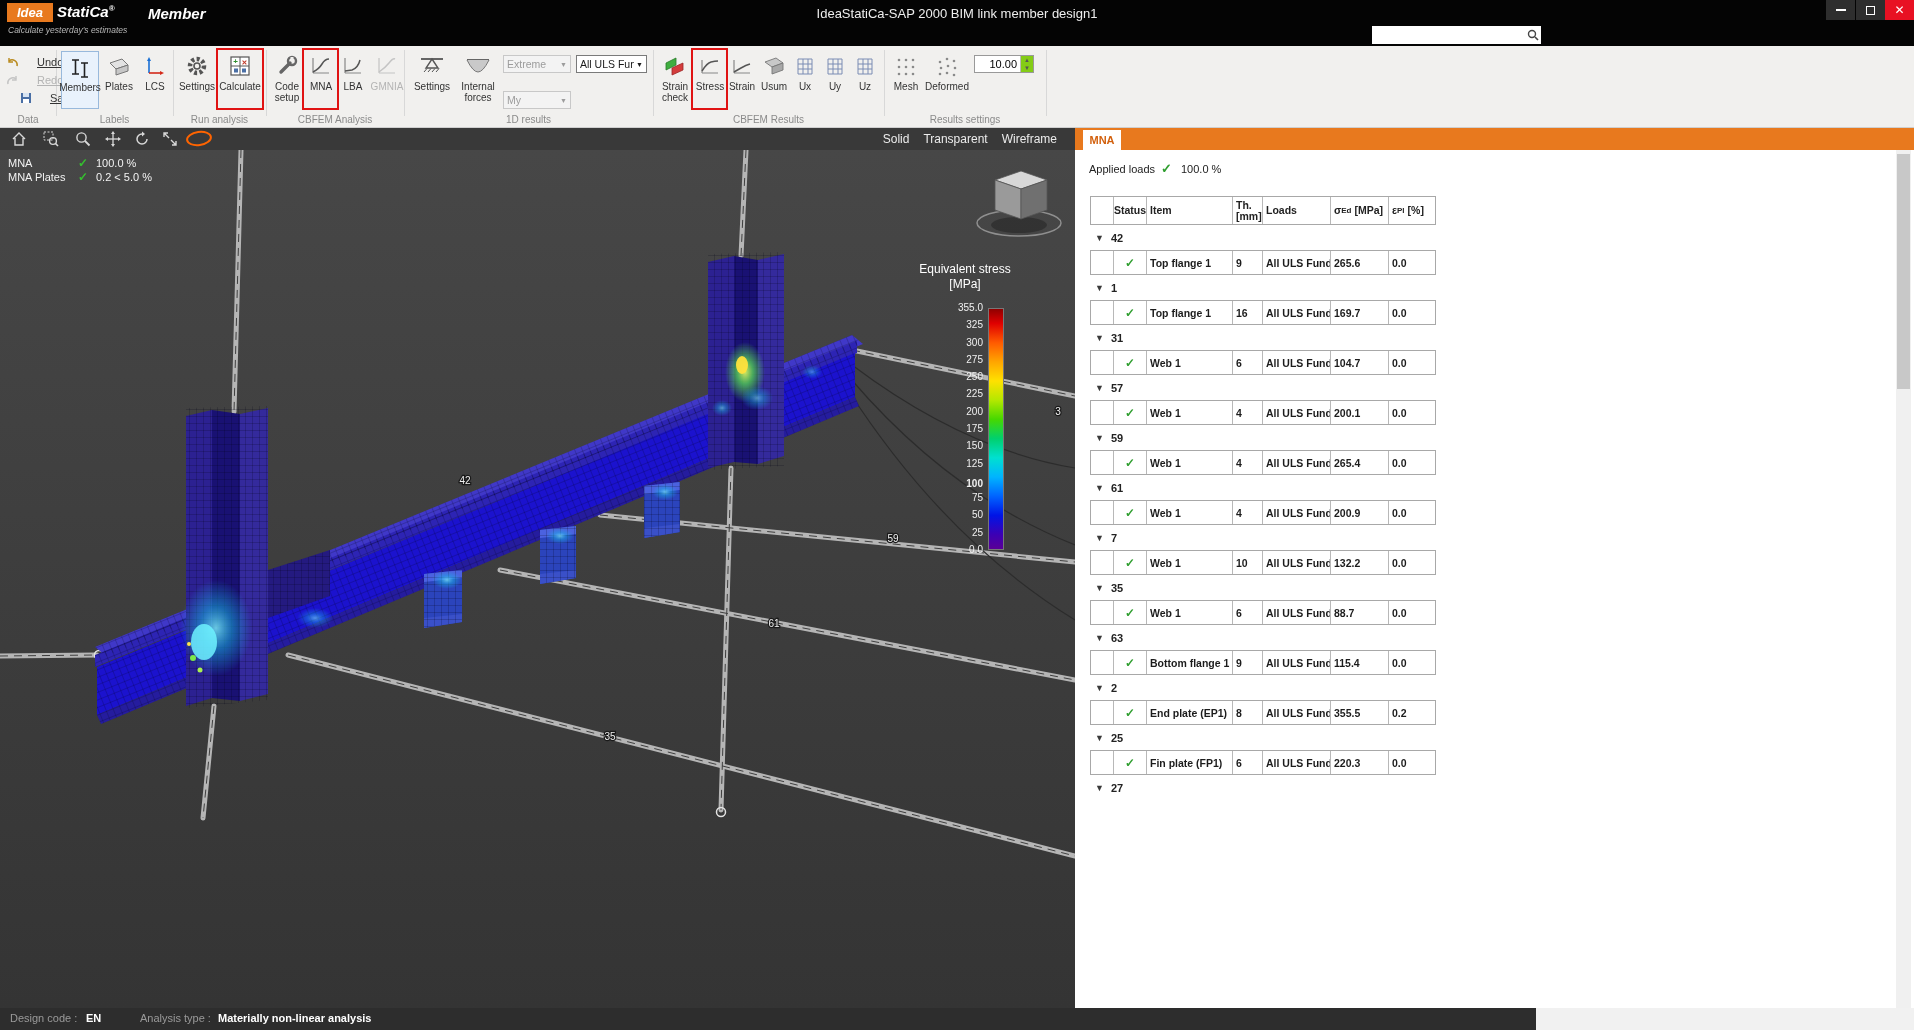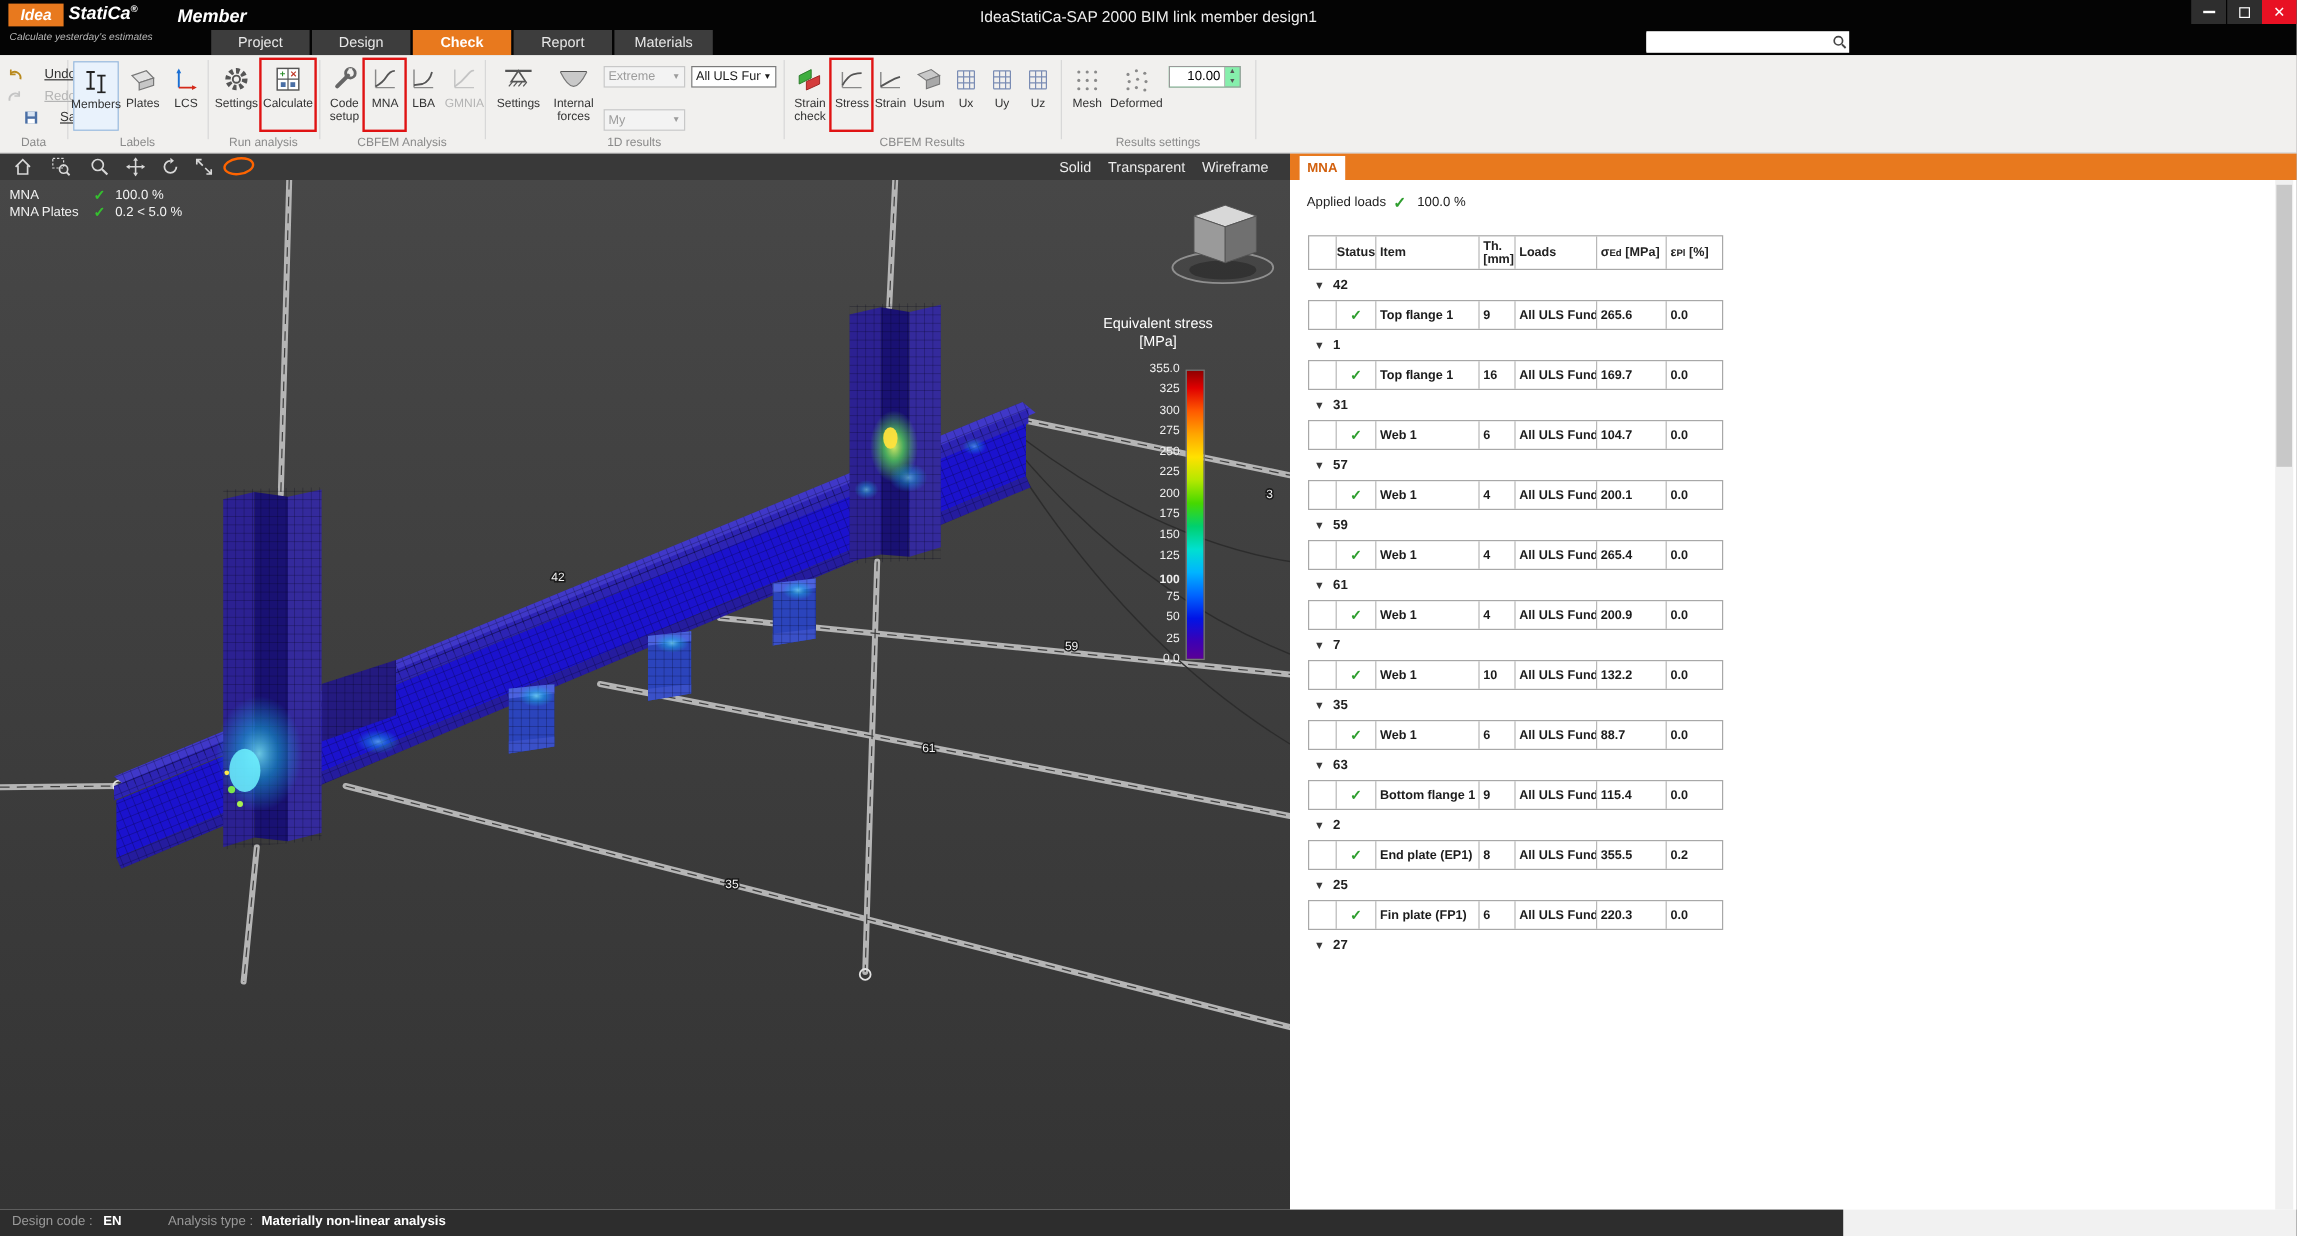--- a/index.html
+++ b/index.html
@@ -38,21 +38,21 @@
   .rbtn .ric { height:26px; margin:2px 0 2px; display:flex; align-items:center; justify-content:center; }
   .rbtn.sel { background:#e9f2fc; border:1px solid #98b9dc; }
   .rbtn.dis { color:#b4b4b4; }
   .smallbtn { position:absolute; display:flex; align-items:center; gap:18px; font-size:11px; color:#333; height:16px;text-decoration:underline; }
   .smallbtn.dis { color:#b4b4b4; }
   .dd { position:absolute; height:18px; border:1px solid #c8c8c8; background:#f3f3f3; color:#9c9c9c; font-size:10.5px;
         display:flex; align-items:center; padding:0 3px; }
   .dd.en { background:#fff; border:1px solid #7a7a7a; color:#1a1a1a; }
   .dd .ddtxt { flex:1; white-space:nowrap; overflow:hidden; }
   .dd .ddarr { font-size:7px; margin-left:2px; }
-  .spinner { position:absolute; height:18px; background:#86efac; border:1px solid #999; display:flex; }
+  .spinner { position:absolute; height:18px; background:#84cc16; border:1px solid #999; display:flex; }
   .spinner input { flex:1; border:none; outline:none; font-size:11px; text-align:right; padding:0 3px; width:40px; font-family:inherit; }
   .spinner .spincol { width:13px; border-left:1px solid #bbb; display:flex; flex-direction:column; }
   .spinner .spincol span { flex:1; font-size:6px; color:#555; text-align:center; line-height:8px; }
   .annot { position:absolute; border:2px solid #e01313; pointer-events:none; }
 
   
   .vstrip { position:absolute; left:0; top:128px; width:1075px; height:22px; background:#393939; }
   .vtool { position:absolute; top:3px; width:18px; height:16px; display:flex; align-items:center; justify-content:center; }
   .scribble { position:absolute; left:186px; top:3px; width:26px; height:15px; border:2.5px solid #ff6400; border-radius:50%; transform:rotate(-8deg); }
   .vmode-bar { position:absolute; right:18px; top:4px; display:flex; gap:14px; }
@@ -118,27 +118,20 @@
     <div class="module-name">Member</div>
     <div class="doc-title">IdeaStatiCa-SAP 2000 BIM link member design1</div>
     <div class="winbtn min">
         <span class="min-glyph"></span>
       </div>
     <div class="winbtn max">
         <span class="max-glyph"></span>
       </div>
     <div class="winbtn close">
         <span>✕</span>
-      </div>
-    <div class="tab-bar">
-        <div class="tab">Project</div>
-        <div class="tab">Design</div>
-        <div class="tab active">Check</div>
-        <div class="tab">Report</div>
-        <div class="tab">Materials</div>
       </div>
     <div class="searchbox">
       <input value="" style="">
       <span class="search-ic">
         <svg width="12" height="12">
             <circle cx="5" cy="5" r="3.5" fill="none" stroke="#444" stroke-width="1.4"></circle>
             <line x1="8" y1="8" x2="11" y2="11" stroke="#444" stroke-width="1.6"></line>
           </svg>
       </span>
     </div>

